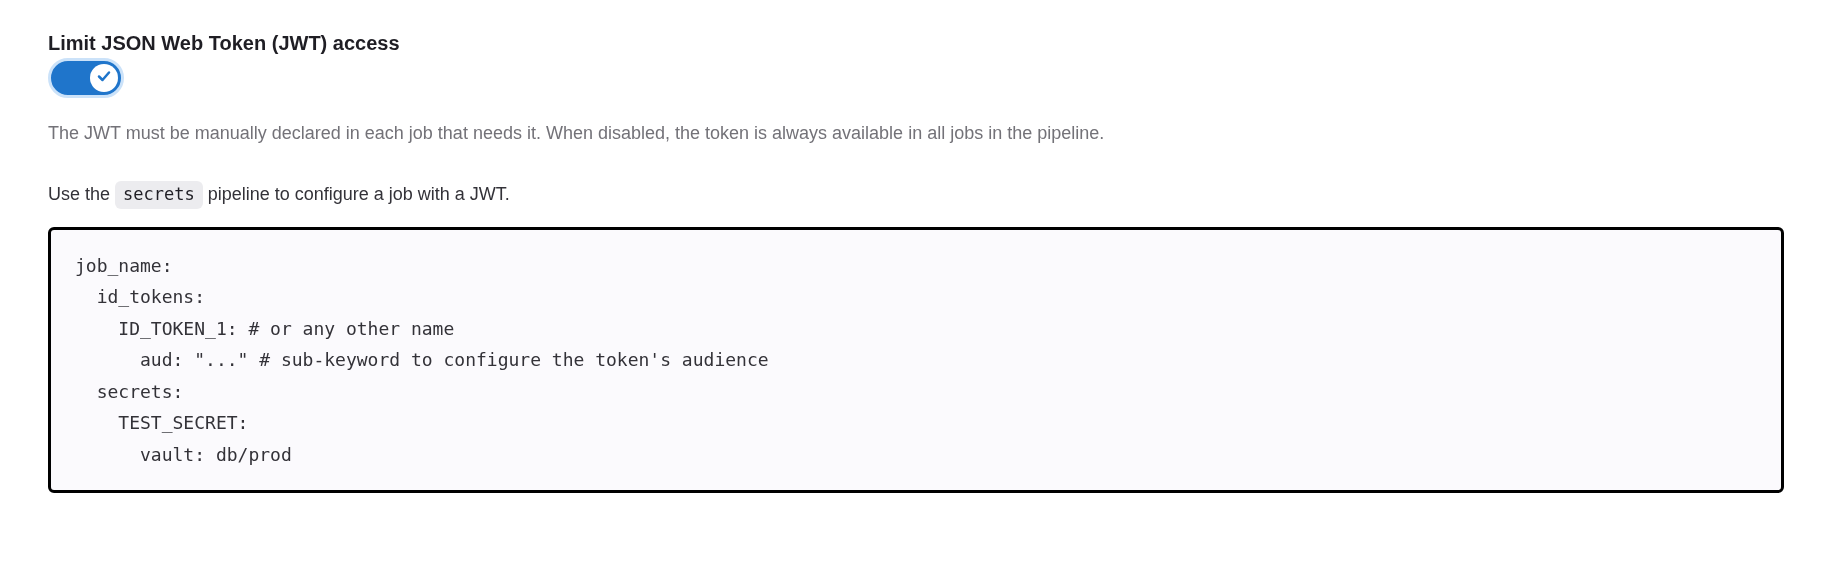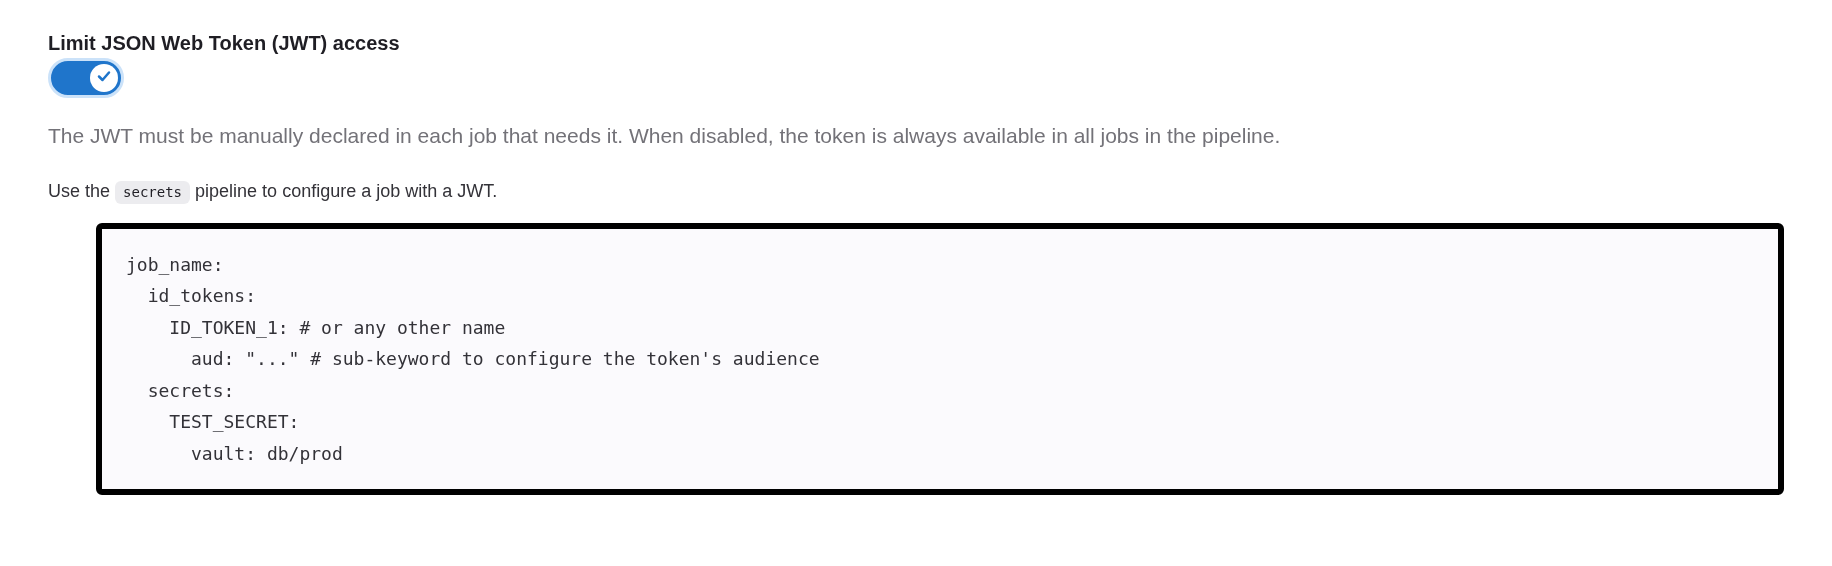--- a/index.html
+++ b/index.html
@@ -47,50 +47,49 @@
       width: 16px;
       height: 16px;
       stroke: #1f75cb;
       stroke-width: 2.5;
       fill: none;
       stroke-linecap: round;
       stroke-linejoin: round;
     }
     .desc {
       color: #737278;
-      font-size: 21px;
-      margin-bottom: 26px;
+      font-size: 18px;
+      margin-bottom: 34px;
     }
     .instruction {
       color: #333238;
       font-size: 18px;
       margin-bottom: 18px;
     }
     .code-pill {
       display: inline-block;
       background: #ececef;
       border-radius: 6px;
       padding: 1px 8px;
       font-family: ui-monospace, SFMono-Regular, Menlo, Consolas, monospace;
-      font-size: 14px;
+      font-size: 17px;
       color: #1f1e24;
       vertical-align: baseline;
     }
     .code-block {
       background: #fbfafd;
-      border: 6px solid #000000;
+      border: 3px solid #000000;
       border-radius: 6px;
       padding: 20px 24px;
       font-family: ui-monospace, SFMono-Regular, Menlo, Consolas, monospace;
       font-size: 18px;
       line-height: 1.75;
       color: #333238;
       white-space: pre;
       overflow-x: auto;
-      margin-left: 48px;
     }
   </style>
 </head>
 <body>
 
 
 
 <div class="heading">Limit JSON Web Token (JWT) access</div>
 
 <div class="toggle" role="switch" aria-checked="true">

